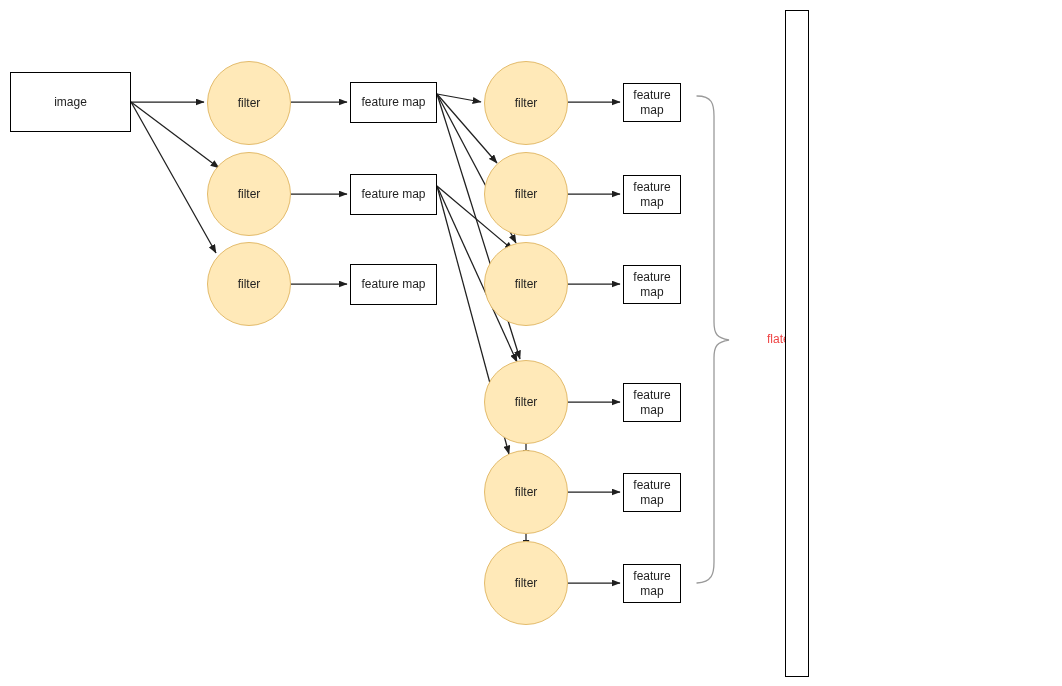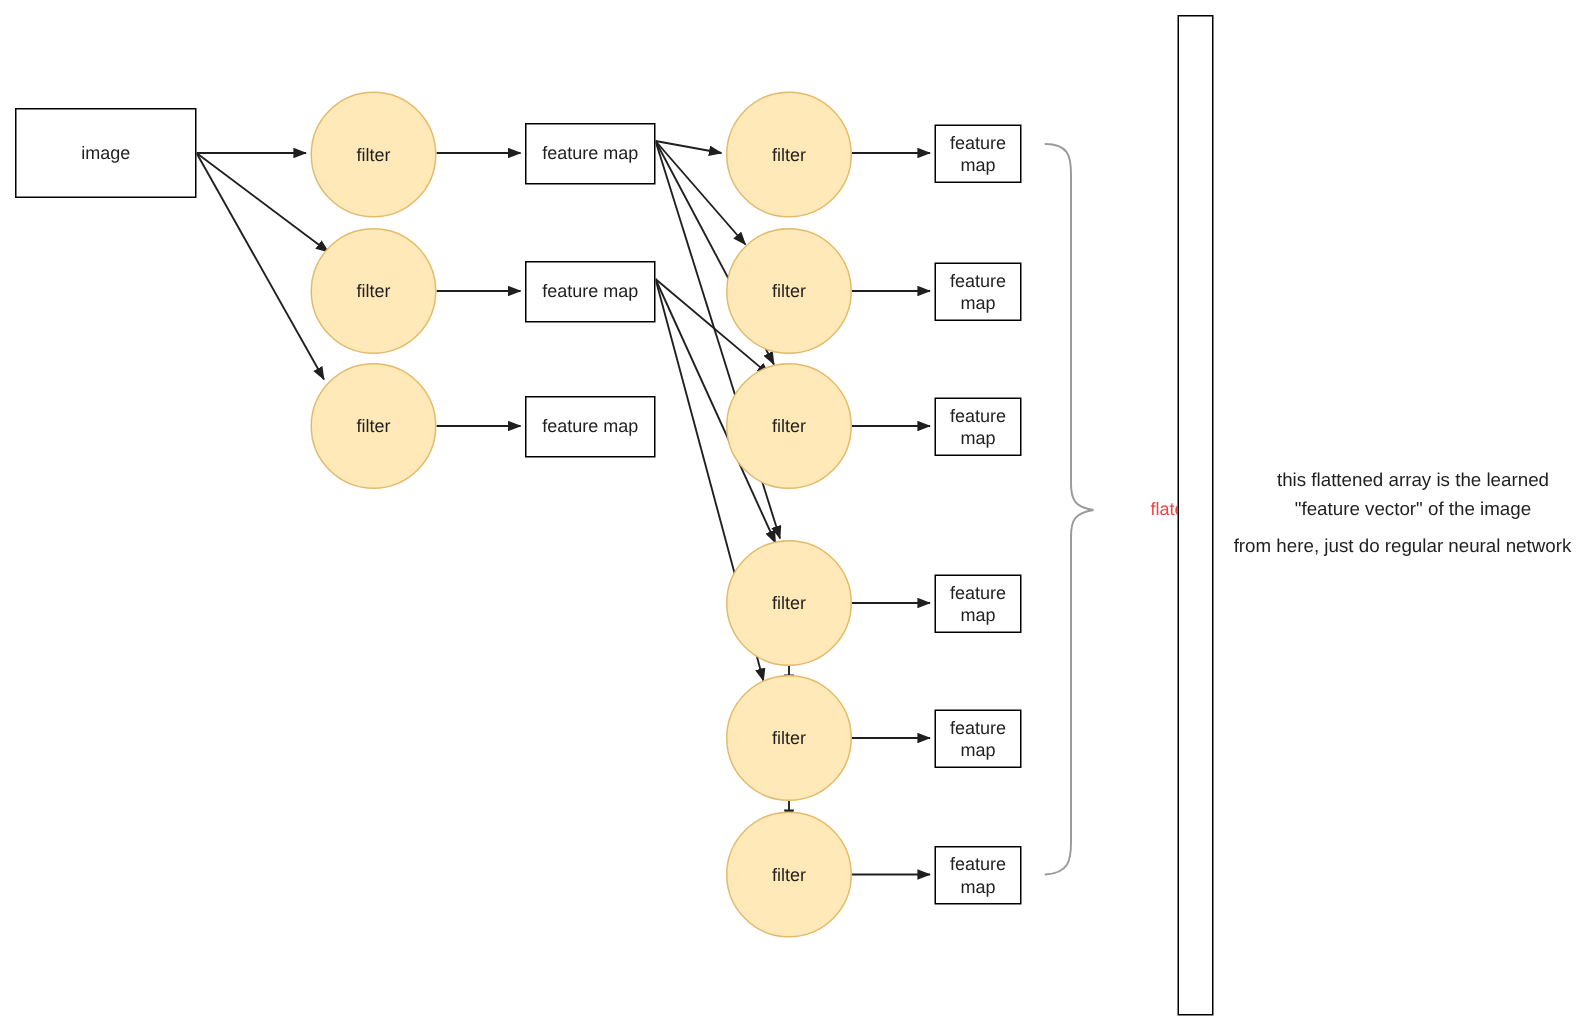--- a/index.html
+++ b/index.html
@@ -195,17 +195,14 @@
   </div>
   <div class="node rect-node" style="left:623px; top:564px; width:58px; height:39px;">
     <span style="white-space:pre-line;">feature
 map</span>
   </div>
 
   <div class="plain-label" style="left:740px; top:332px;">flaten</div>
 
   <div class="tall-rect" style="left:785px; top:10px; width:24px; height:667px;"></div>
 
-  <div class="note-block" style="left:828px; top:311px; width:228px;">this flattened array is the learned
-"feature vector" of the image</div>
-  <div class="note-block" style="left:815px; top:355px; width:240px;">from here, just do regular neural network</div>
 
 </div>
 
 </body></html>

